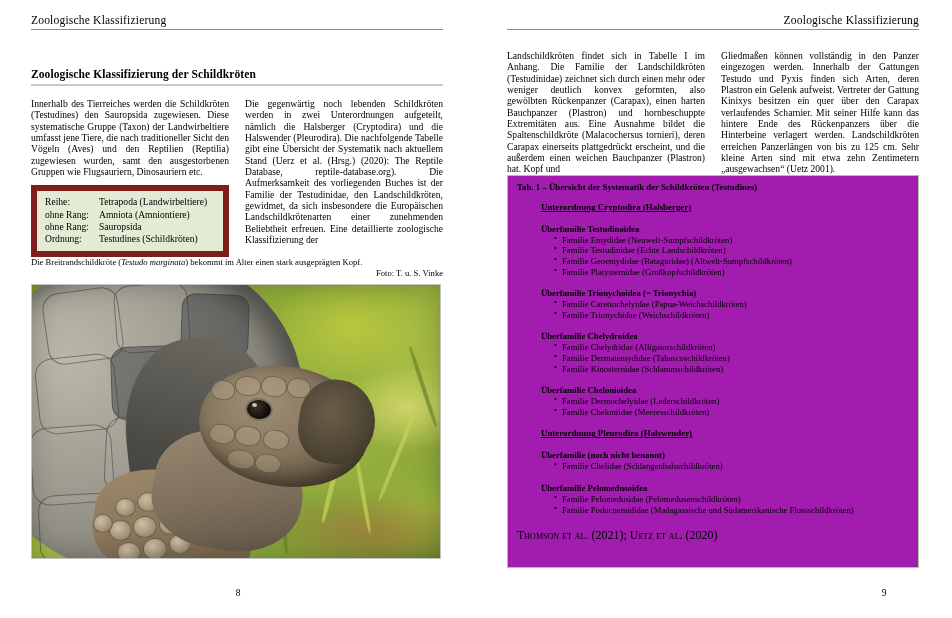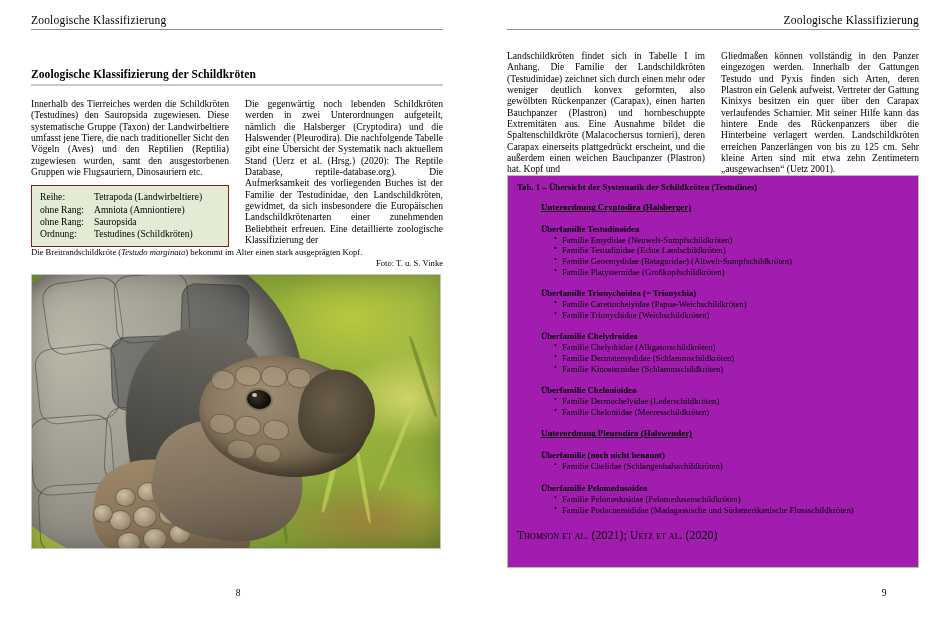--- a/index.html
+++ b/index.html
@@ -70,21 +70,21 @@
     text-align: justify;
     text-justify: inter-word;
     hyphens: manual;
   }
   .sc { font-variant: small-caps; }
 
   
   .taxbox {
     margin-top: 8px;
     background: #e3ebd5;
-    border: 1px solid #7f1d1d;
+    border: 6px solid #7f1d1d;
     padding: 5px 8px 6px 8px;
   }
   .taxbox table {
     border-collapse: collapse;
     font-size: 9.6px;
     line-height: 12.2px;
   }
   .taxbox td { padding: 0; vertical-align: top; white-space: nowrap; }
   .taxbox td.rank { padding-right: 10px; }
 
@@ -432,21 +432,21 @@
 
         <div class="superfam">Überfamilie Trionychoidea (= Trionychia)</div>
         <ul class="famlist">
           <li>Familie Carettochelyidae (Papua-Weichschildkröten)</li>
           <li>Familie Trionychidae (Weichschildkröten)</li>
         </ul>
 
         <div class="superfam">Überfamilie Chelydroidea</div>
         <ul class="famlist">
           <li>Familie Chelydridae (Alligatorschildkröten)</li>
-          <li>Familie Dermatemydidae (Schlammschildkröten)</li>
+          <li>Familie Dermatemydidae (Tabascoschildkröten)</li>
           <li>Familie Kinosternidae (Schlammschildkröten)</li>
         </ul>
 
         <div class="superfam">Überfamilie Chelonioidea</div>
         <ul class="famlist">
           <li>Familie Dermochelyidae (Lederschildkröten)</li>
           <li>Familie Cheloniidae (Meeresschildkröten)</li>
         </ul>
 
         <div class="subordo">Unterordnung Pleurodira (Halswender)</div>

